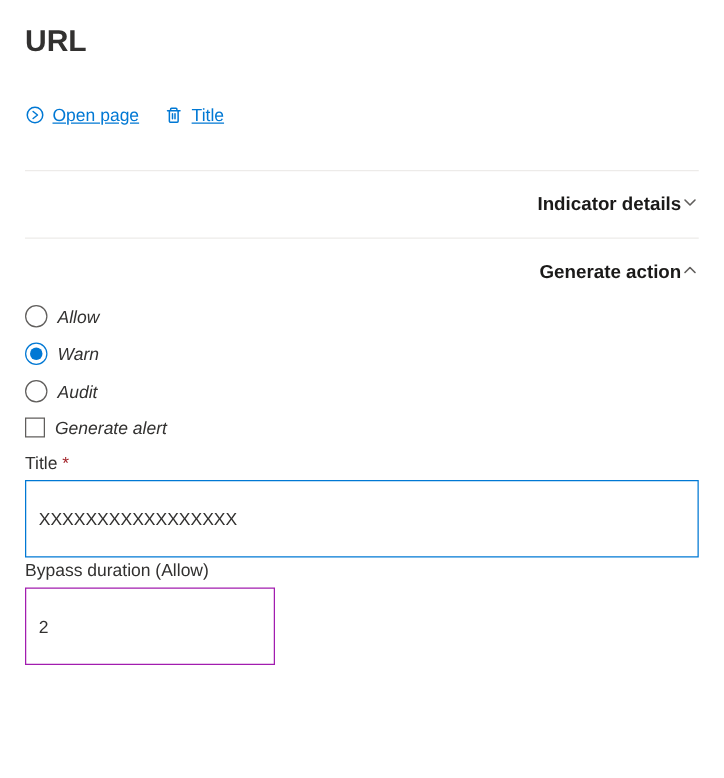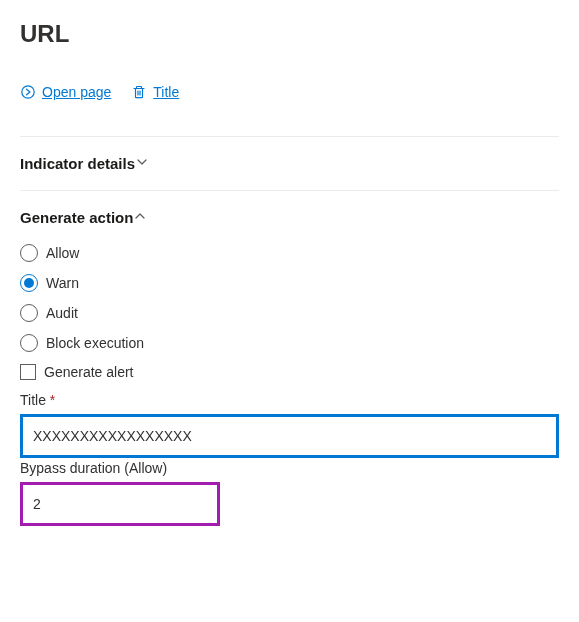--- a/index.html
+++ b/index.html
@@ -37,41 +37,43 @@
     .action-link .icon svg {
       display: block;
     }
     .section {
       border-top: 1px solid #edebe9;
       padding-top: 18px;
       padding-bottom: 18px;
     }
     .section-header {
       display: flex;
-      justify-content: flex-start;
+      justify-content: flex-end;
       align-items: center;
       cursor: pointer;
+      margin-left: 45px;
     }
     .section-title {
       font-weight: 600;
       font-size: 15px;
       color: #1b1a19;
     }
     .chevron {
       color: #605e5c;
     }
     .section-body {
       margin-top: 18px;
     }
     .radio-item, .check-item {
       display: flex;
       align-items: center;
       gap: 8px;
       margin-bottom: 12px;
       cursor: pointer;
+      font-style: italic;
     }
     .radio-circle {
       width: 18px;
       height: 18px;
       border: 1px solid #605e5c;
       border-radius: 50%;
       display: flex;
       align-items: center;
       justify-content: center;
       flex-shrink: 0;
@@ -95,22 +97,22 @@
       display: block;
       margin-top: 2px;
       margin-bottom: 6px;
       color: #323130;
     }
     .required {
       color: #a4262c;
     }
     .text-input {
       width: 100%;
-      padding: 11px 10px;
-      border: 3px solid #a21caf;
+      padding: 22px 10px;
+      border: 1px solid #a21caf;
       font-size: 14px;
       color: #323130;
       font-family: inherit;
       outline: none;
     }
     .text-input.focused {
       border-color: #0078d4;
     }
     .secondary-input-wrap {
       width: 200px;
@@ -173,24 +175,20 @@
         <span class="radio-dot"></span>
       </span>
       <span>Warn</span>
     </div>
 
     <div class="radio-item">
       <span class="radio-circle"></span>
       <span>Audit</span>
     </div>
 
-    <div class="radio-item">
-      <span class="radio-circle"></span>
-      <span>Block execution</span>
-    </div>
 
     <div class="check-item">
       <span class="checkbox-box"></span>
       <span>Generate alert</span>
     </div>
 
     <label class="field-label">
       <span>Title</span>
       <span class="required">*</span>
     </label>

